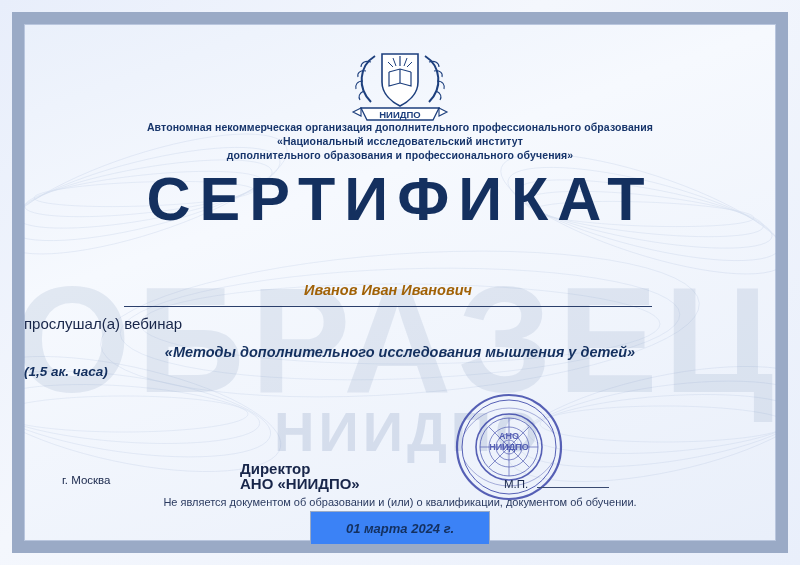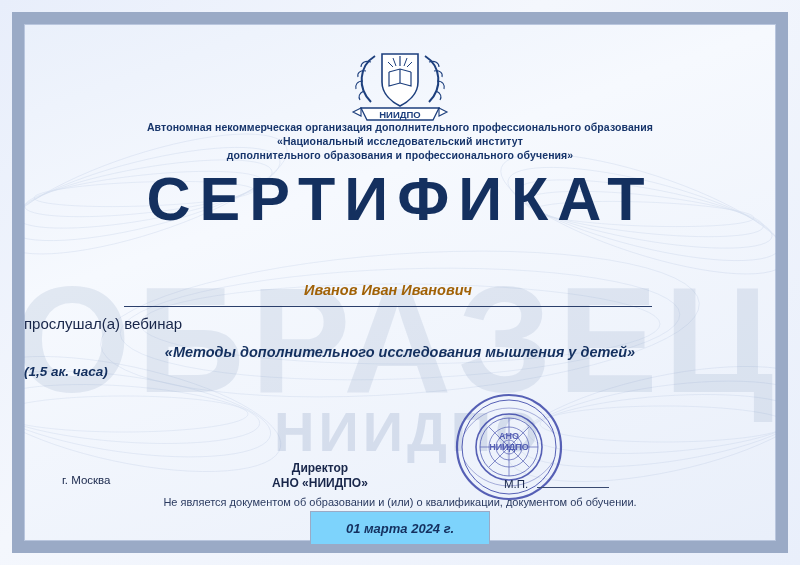--- a/index.html
+++ b/index.html
@@ -189,22 +189,21 @@
     left: 38px;
     top: 450px;
     font-size: 11.5px;
     color: #18264a;
   }
 
   .director {
     position: absolute;
     left: 216px;
     top: 437px;
-    text-align: center;
-    font-size: 12px;
+    font-size: 15px;
     font-weight: bold;
     color: #18264a;
     line-height: 15px;
     width: 160px;
   }
 
   .mp {
     position: absolute;
     left: 480px;
     top: 452px;
@@ -228,21 +227,21 @@
     color: #2a3a60;
   }
 
   .date-box {
     position: absolute;
     left: 50%;
     transform: translateX(-50%);
     top: 511px;
     width: 178px;
     height: 32px;
-    background: #7dd3fc;
+    background: #3b82f6;
     border: 1px solid #9aaac6;
     display: flex;
     align-items: center;
     justify-content: center;
     font-size: 13px;
     font-weight: bold;
     font-style: italic;
     color: #14305f;
     z-index: 5;
   }

